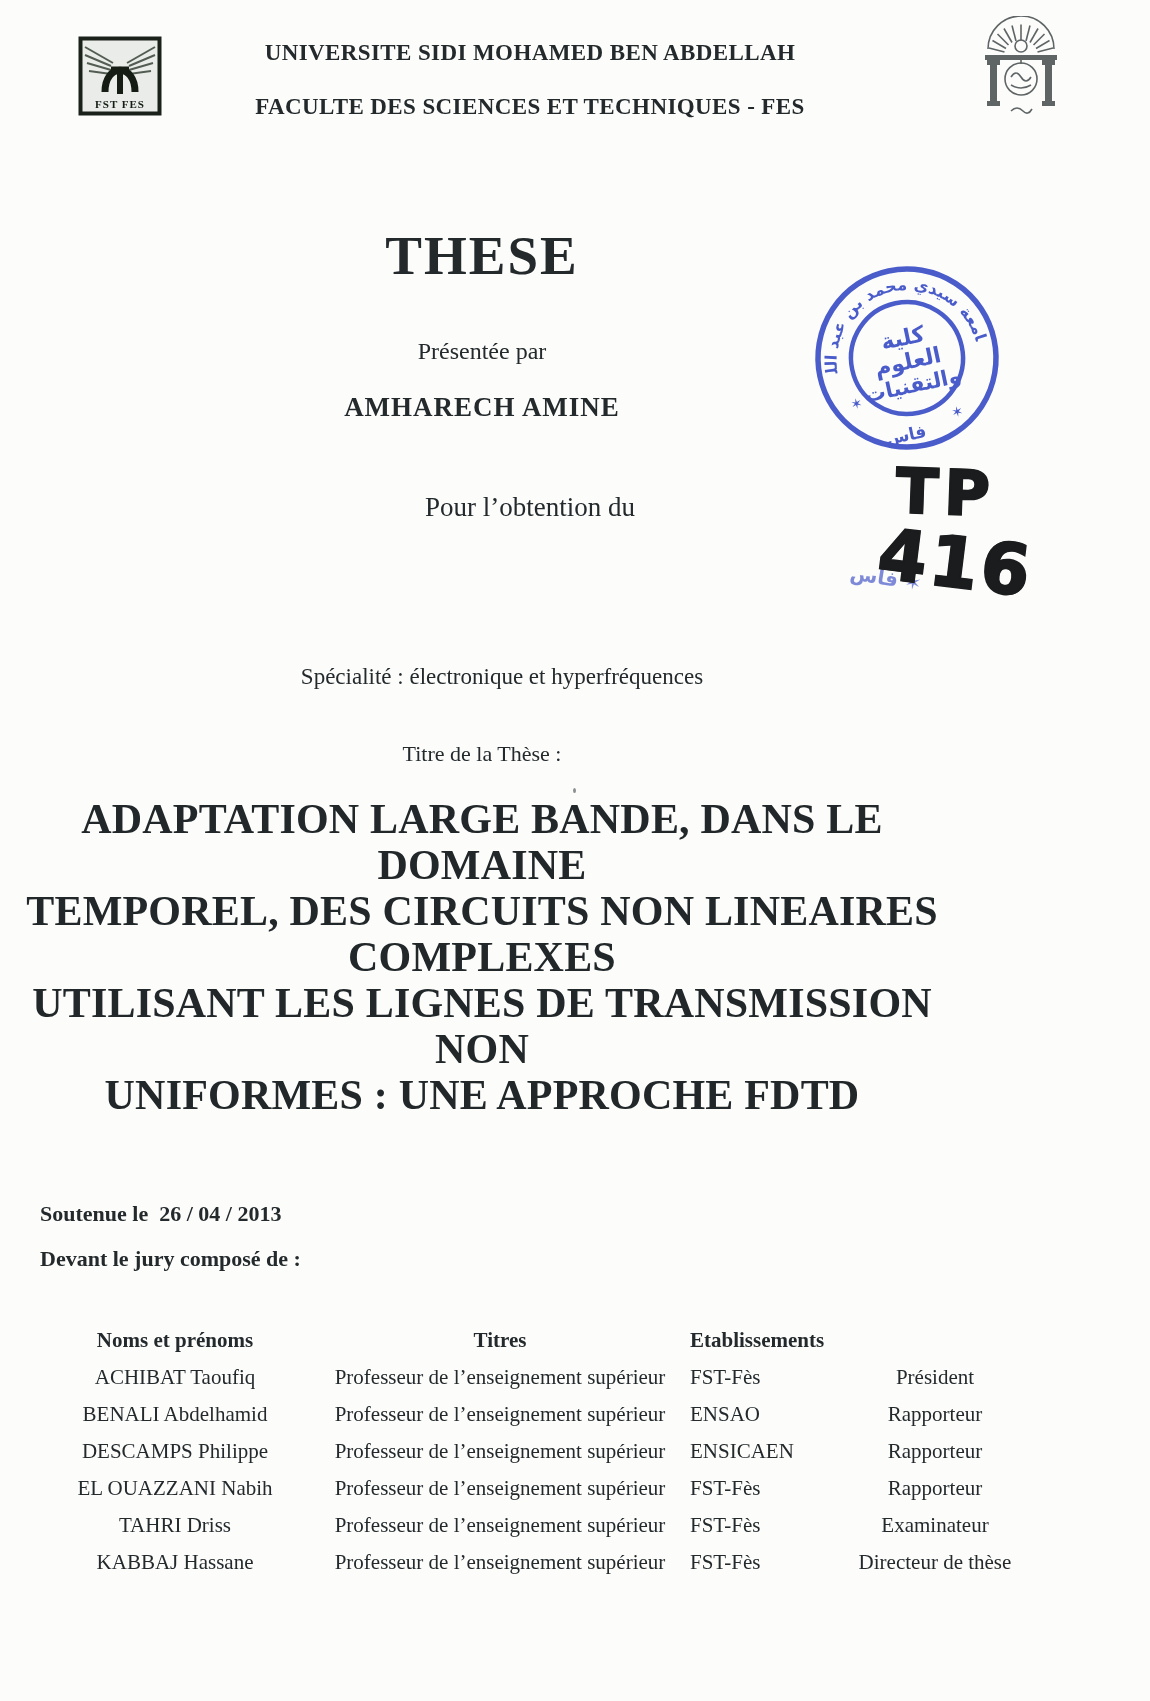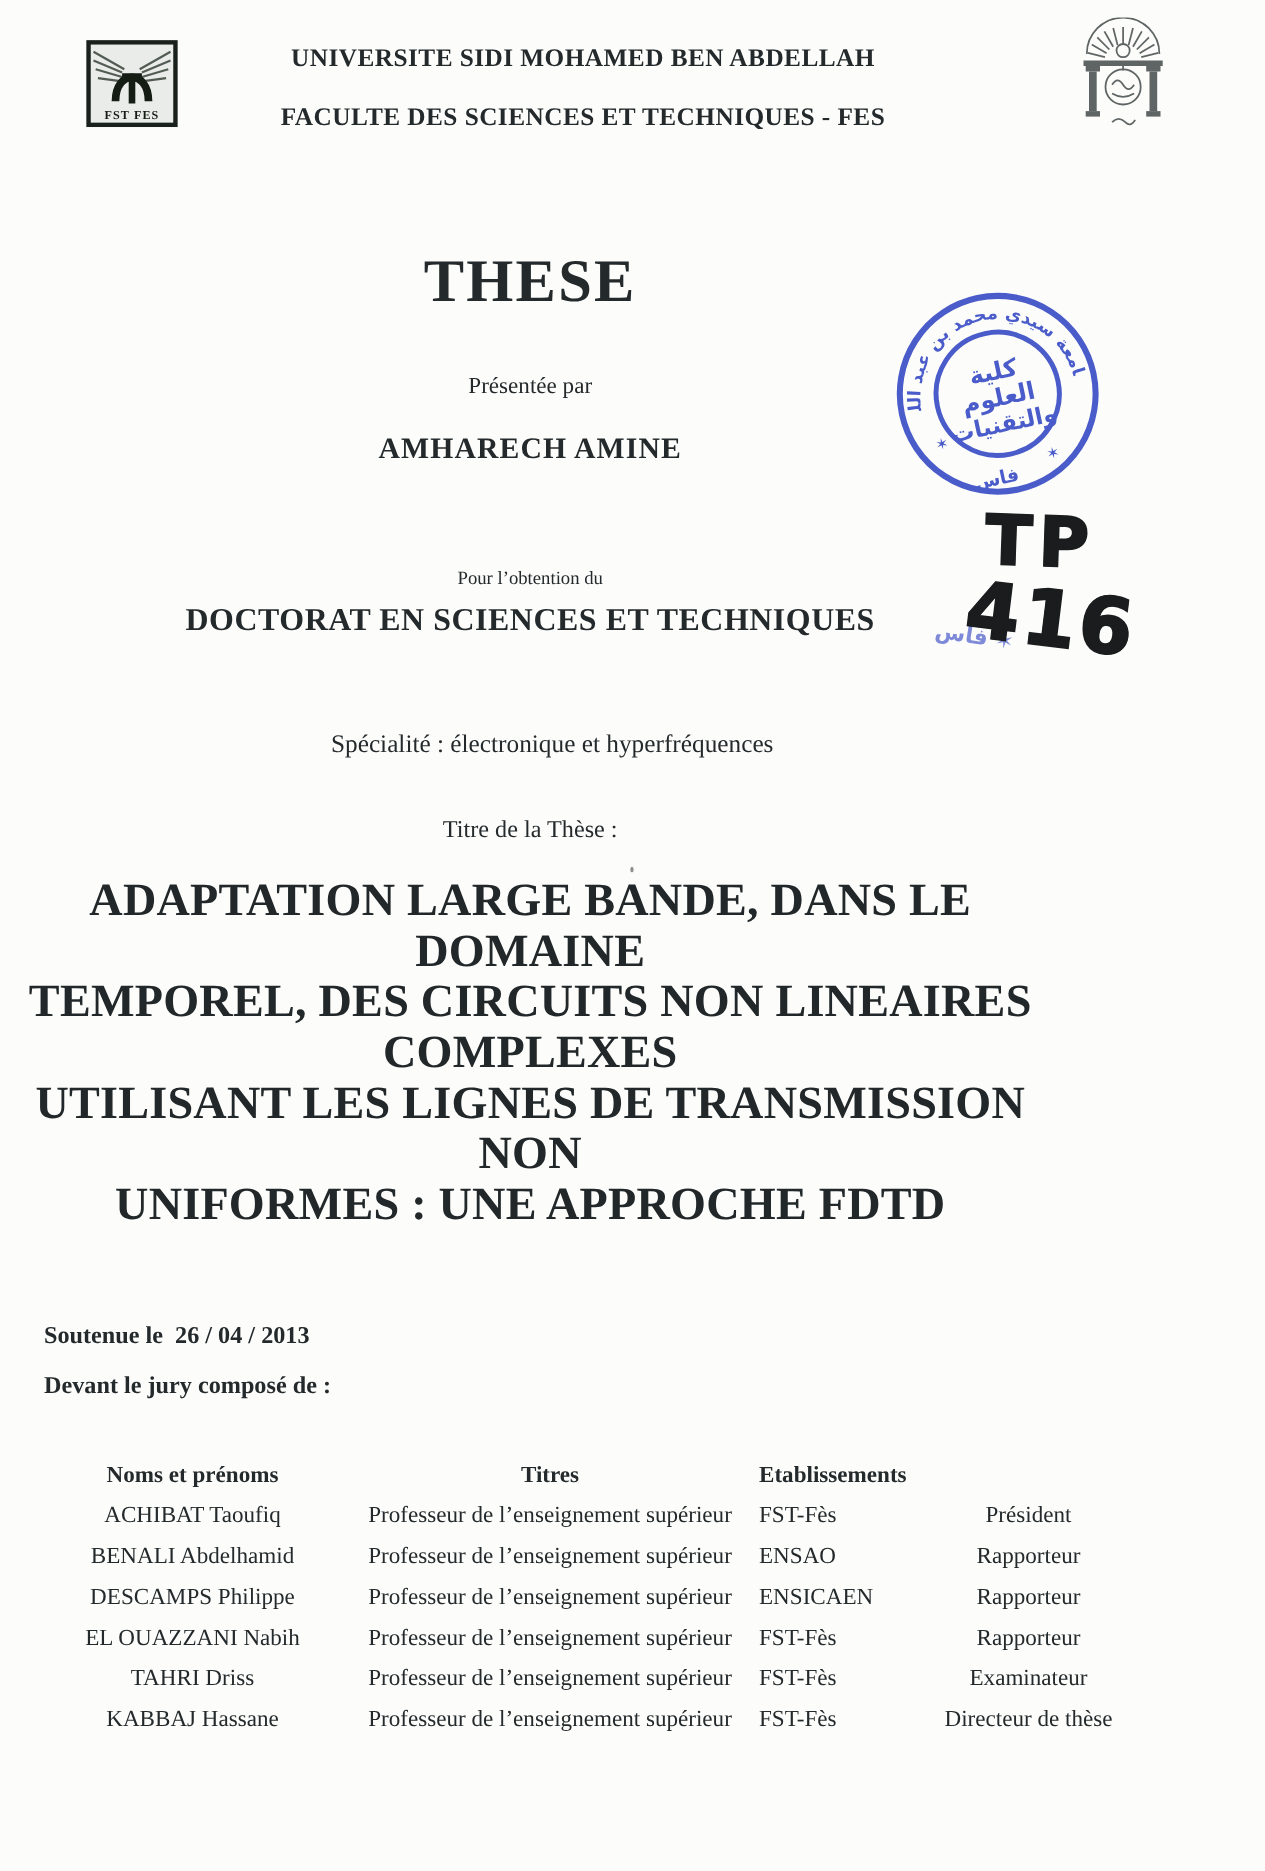--- a/index.html
+++ b/index.html
@@ -10,23 +10,23 @@
   }
   
   .fst-logo{position:absolute;left:78px;top:36px;width:84px;height:92px;text-decoration:underline;}
   .header-lines{position:absolute;left:170px;top:0;width:720px;text-align:center;}
   .u-line{position:absolute;left:0;top:40px;width:100%;font-weight:bold;font-size:23px;letter-spacing:.4px;}
   .f-line{position:absolute;left:0;top:94px;width:100%;font-weight:bold;font-size:23px;letter-spacing:.4px;}
   .emblem{position:absolute;left:982px;top:16px;width:78px;height:104px;}
   
   .cc{position:absolute;left:0;width:964px;text-align:center;}
   .these{top:224px;font-size:55px;font-weight:bold;letter-spacing:2px;}
-  .presented{top:338px;font-size:21px;}
+  .presented{top:338px;font-size:24px;}
   .author{top:392px;font-size:27px;font-weight:bold;letter-spacing:1px;}
-  .purpose{top:516px;font-size:17px;}
+  .purpose{top:492px;font-size:27px;padding-left:48px;}
   .degree{top:548px;font-size:29px;font-weight:bold;letter-spacing:.5px;}
   .specialty{top:664px;font-size:23px;padding-left:20px;}
   .title-label{top:741px;font-size:22px;}
   .scan-dot{position:absolute;left:573px;top:788px;width:3px;height:5px;background:#8b8f90;border-radius:50%;}
   .title-block{top:796px;font-weight:bold;font-size:42px;line-height:46px;letter-spacing:.2px;color:#22282a;}
   
   .stamp{position:absolute;left:812px;top:262px;width:190px;height:192px;transform:rotate(-12deg);opacity:.92;}
   .stamp-fragment{
     position:absolute;left:850px;top:566px;color:#3b4ec6;opacity:.65;
     font-family:"DejaVu Sans",sans-serif;font-weight:bold;font-size:20px;
@@ -115,21 +115,20 @@
           <rect x="63" y="49" width="7" height="36"></rect>
           <rect x="60" y="85" width="13" height="5"></rect>
       </g>
     </svg>
   </div>
 
   <div class="cc these">THESE</div>
   <div class="cc presented">Présentée par</div>
   <div class="cc author">AMHARECH AMINE</div>
   <div class="cc purpose">Pour l’obtention du</div>
-  <div class="cc degree">DOCTORAT EN SCIENCES ET TECHNIQUES</div>
   <div class="cc specialty">Spécialité : électronique et hyperfréquences</div>
   <div class="cc title-label">Titre de la Thèse :</div>
   <div class="scan-dot"></div>
   <div class="cc title-block">
     <div>ADAPTATION LARGE BANDE, DANS LE DOMAINE</div>
     <div>TEMPOREL, DES CIRCUITS NON LINEAIRES COMPLEXES</div>
     <div>UTILISANT LES LIGNES DE TRANSMISSION NON</div>
     <div>UNIFORMES : UNE APPROCHE FDTD</div>
   </div>
 

